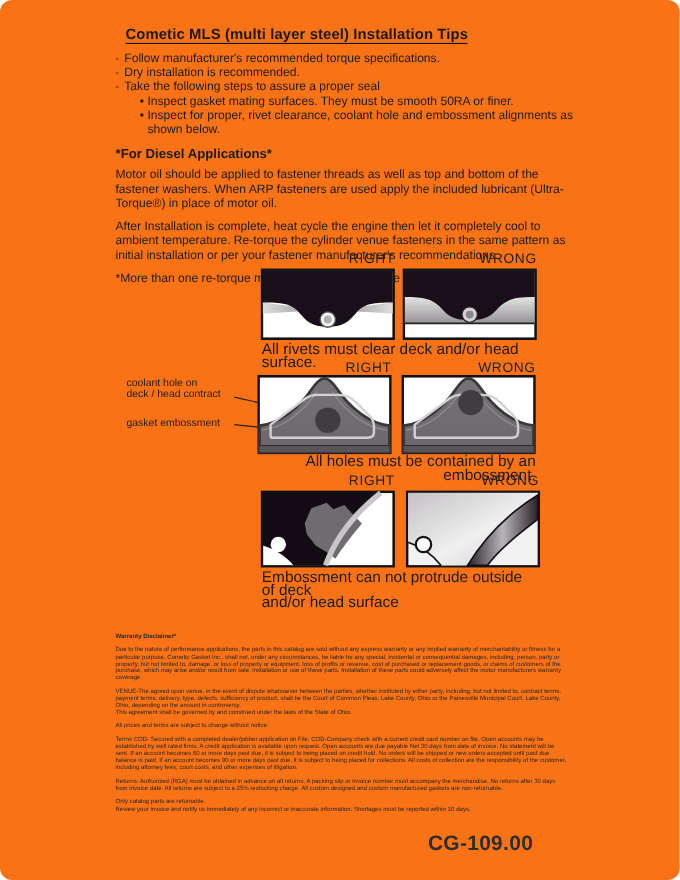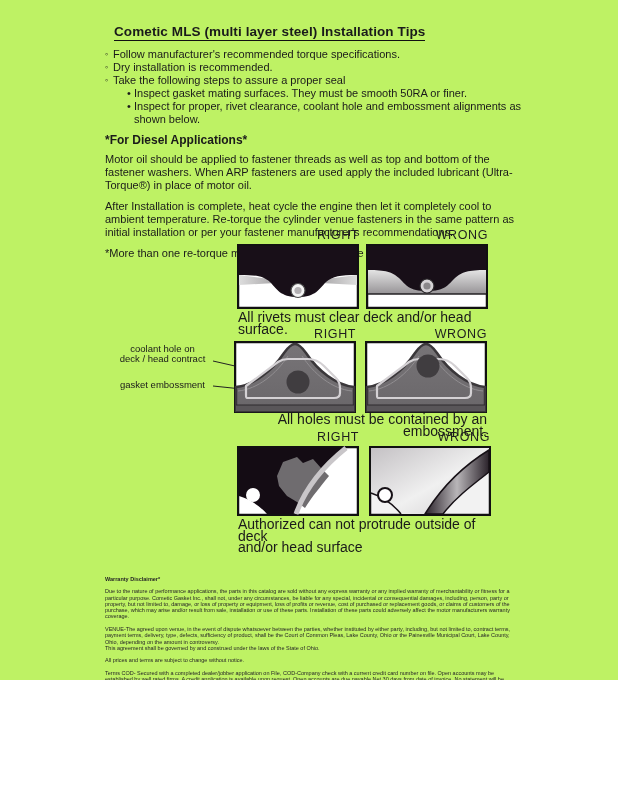--- a/index.html
+++ b/index.html
@@ -1,18 +1,18 @@
 <!DOCTYPE html>
 <html><head>
 <meta charset="utf-8">
 <style>
   html,body{margin:0;padding:0;background:#ffffff;}
   .page{
-    position:relative;width:618px;height:680px;background:#bef264;
-    font-family:"Liberation Sans",sans-serif;color:#1a1a1a;overflow:hidden;
+    position:relative;width:618px;height:800px;background:#f97316;
+    font-family:"Liberation Sans",sans-serif;color:#1a1a1a;overflow:hidden;border-radius:11px;
   }
   
   .intro{position:absolute;left:105px;top:22px;width:418px;}
   .title{
     display:inline-block;margin-left:9px;font-size:13.5px;font-weight:bold;
     border-bottom:1.5px solid #111;padding-bottom:1px;letter-spacing:.1px;
   }
   .bullets{margin-top:7px;font-size:11px;line-height:13px;}
   .bullet-row{display:flex;}
   .bullet-row .marker{width:8px;flex:0 0 8px;font-size:9px;line-height:13px;}
@@ -20,21 +20,21 @@
   .sub .marker{width:7px;flex:0 0 7px;font-size:11px;}
   
   .diesel{position:absolute;left:105px;top:134px;width:414px;font-size:11px;line-height:13px;}
   .diesel-heading{font-size:12px;font-weight:bold;margin:0 0 6px 0;}
   .diesel p{margin:0 0 8px 0;}
   
   .diag-label{position:absolute;font-size:12.5px;letter-spacing:.6px;color:#1e1e1e;text-align:right;width:122px;}
   .diag-box{position:absolute;display:block;}
   .caption{position:absolute;font-size:14px;line-height:11.5px;color:#1a1a1a;}
   .caption.centered{text-align:right;}
-  .anno{position:absolute;font-size:9.5px;line-height:9.5px;text-align:center;color:#1a1a1a;}
+  .anno{position:absolute;font-size:9.5px;line-height:9.5px;text-align:left;color:#1a1a1a;}
   .leader{position:absolute;left:205px;top:340px;}
   
   .disclaimer{position:absolute;left:105px;top:576px;width:412px;font-size:5.5px;line-height:6.3px;color:#262626;}
   .disclaimer .dhead{font-weight:bold;margin:0 0 6px 0;}
   .disclaimer p{margin:0 0 6.2px 0;white-space:pre-line;}
   
   .pagenum{position:absolute;left:389px;top:757px;font-size:19px;color:#2e2e2e;letter-spacing:.3px;font-weight:bold;}
 </style>
 </head>
 <body>
@@ -191,21 +191,21 @@
         </linearGradient>
       </defs>
       <rect x="1" y="1" width="120" height="68" fill="#f2f2f2" stroke="#111" stroke-width="2.5"></rect>
       <path d="M2,2 L120,2 L120,14 C96,26 74,44 60,68 L32,68 C24,58 14,51 2,47 Z" fill="url(#wb1)"></path>
       <path d="M2,47 C14,51 24,58 32,68" fill="none" stroke="#161016" stroke-width="1.5"></path>
       <path d="M120,4 L120,26 C102,40 86,52 74,68 L56,68 C72,42 94,20 120,4 Z" fill="url(#sl1)" stroke="#161016" stroke-width="1.5"></path>
       <circle cx="16" cy="49" r="7" fill="#ffffff" stroke="#161016" stroke-width="2"></circle>
     </svg>
 
     <div class="caption" style="left:238px;top:519px;width:240px;">
-      <span style="display:block">Authorized can not protrude outside of deck</span>
+      <span style="display:block">Embossment can not protrude outside of deck</span>
       <span style="display:block">and/or head surface</span>
     </div>
   </div>
 
   <div class="disclaimer">
     <p class="dhead">Warranty Disclaimer*</p>
     <p>Due to the nature of performance applications, the parts in this catalog are sold without any express warranty or any implied warranty of merchantability or fitness for a particular purpose.  Cometic Gasket Inc., shall not, under any circumstances, be liable for any special, incidental or consequential damages, including, person, party or property, but not limited to, damage, or loss of property or equipment, loss of profits or revenue, cost of purchased or replacement goods, or claims of customers of the purchase, which may arise and/or result from sale, installation or use of these parts.  Installation of these parts could adversely affect the motor manufacturers warranty coverage.</p>
     <p>VENUE-The agreed upon venue, in the event of dispute whatsoever between the parties, whether instituted by either party, including, but not limited to, contract terms, payment terms, delivery, type, defects, sufficiency of product, shall be the Court of Common Pleas, Lake County, Ohio or the Painesville Municipal Court, Lake County, Ohio, depending on the amount in controversy.
 This agreement shall be governed by and construed under the laws of the State of Ohio.</p>
     <p>All prices and terms are subject to change without notice.</p>

